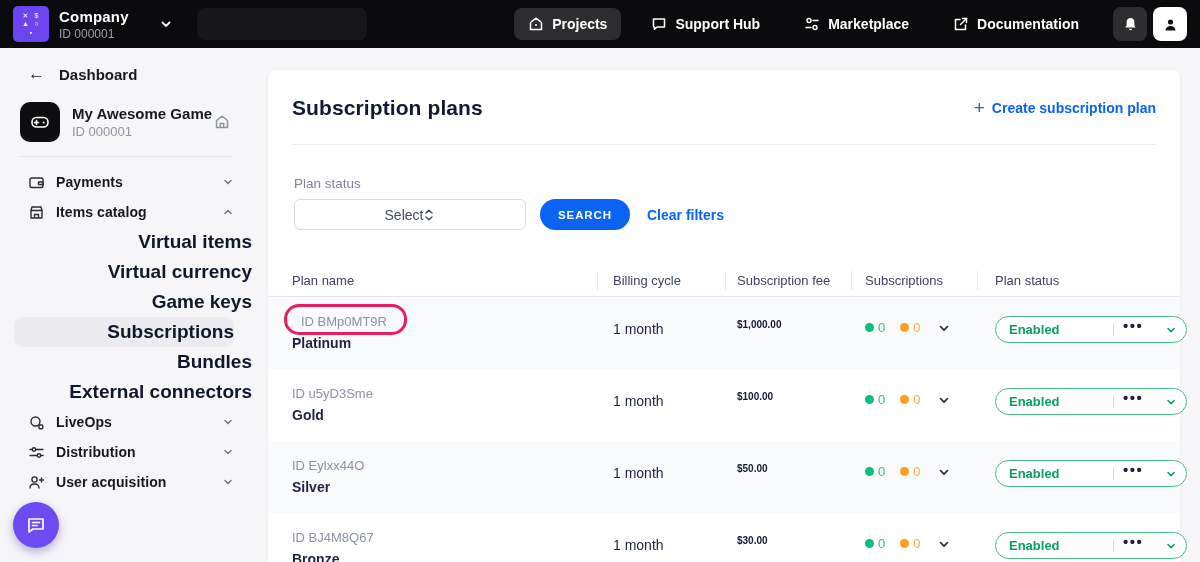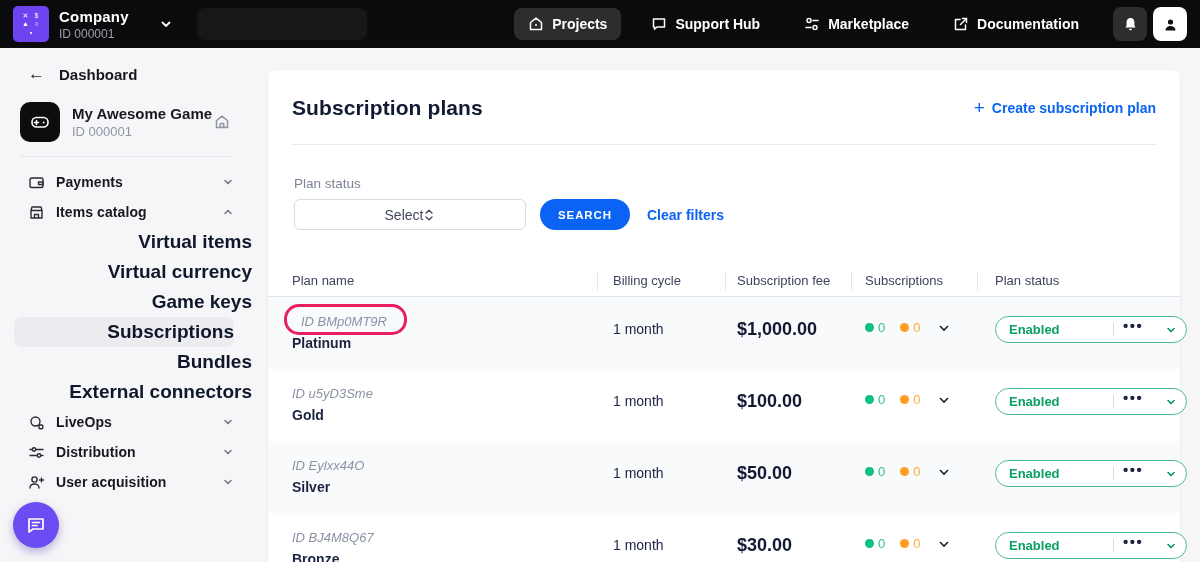--- a/index.html
+++ b/index.html
@@ -57,26 +57,26 @@
   .btn-search { margin-left:14px; width:90px; height:31px; border:none; border-radius:16px; background:#0a63f2; color:#fff; font-family:"Liberation Sans",sans-serif; font-size:11.5px; font-weight:700; letter-spacing:.9px; cursor:pointer; }
   .clear-link { margin-left:17px; color:#0a63f2; font-size:14px; font-weight:600; cursor:pointer; }
 
   
   .thead { position:absolute; left:0; top:196px; width:100%; height:31px; border-bottom:1px solid #e3e6ec; font-size:13px; color:#3c455c; }
   .th { position:absolute; top:7px; }
   .th-sep { position:absolute; top:5px; width:1px; height:19px; background:#e3e6ec; }
   .rows { position:absolute; left:0; top:227px; width:100%; }
   .row { position:relative; width:100%; height:72px; }
   .row.odd { background:#f9fafc; }
-  .plan-id { position:absolute; left:24px; top:17px; font-size:13px; color:#8b92a5;font-style:italic; }
+  .plan-id { position:absolute; left:24px; top:17px; font-size:13px; color:#8b92a5; }
   .row0 .plan-id { left:33px; }
   .id-ring { position:absolute; left:16px; top:7px; width:123px; height:31px; border:3px solid #e91e5f; border-radius:15px; pointer-events:none; }
   .plan-name { position:absolute; left:24px; top:38px; font-size:14px; font-weight:700; color:#1c2340; }
   .billing { position:absolute; left:345px; top:24px; font-size:14px; color:#1c2340; }
-  .fee { position:absolute; left:469px; top:22px; font-size:18px; font-weight:700; color:#121a33; }
+  .fee { position:absolute; left:469px; top:22px; font-size:10px; font-weight:700; color:#121a33; }
   .subs { position:absolute; left:597px; top:23px; display:flex; align-items:center; }
   .dot { width:9px; height:9px; border-radius:50%; display:inline-block; }
   .dot.green { background:#0cbf7c; }
   .dot.orange { background:#ff9d1f; }
   .cnt { font-size:13px; margin-left:4px; }
   .cnt.green { color:#2fc489; }
   .cnt.orange { color:#ffab42; }
   .subs .gap { width:15px; }
   .subs-chev { margin-left:17px; cursor:pointer; display:flex; }
   .status-pill { position:absolute; left:727px; top:19px; height:27px; border:1.5px solid #49bb87; border-radius:14px; display:flex; align-items:center; padding:0 9px 0 13px; cursor:pointer; background:#fff;gap:44px; }

